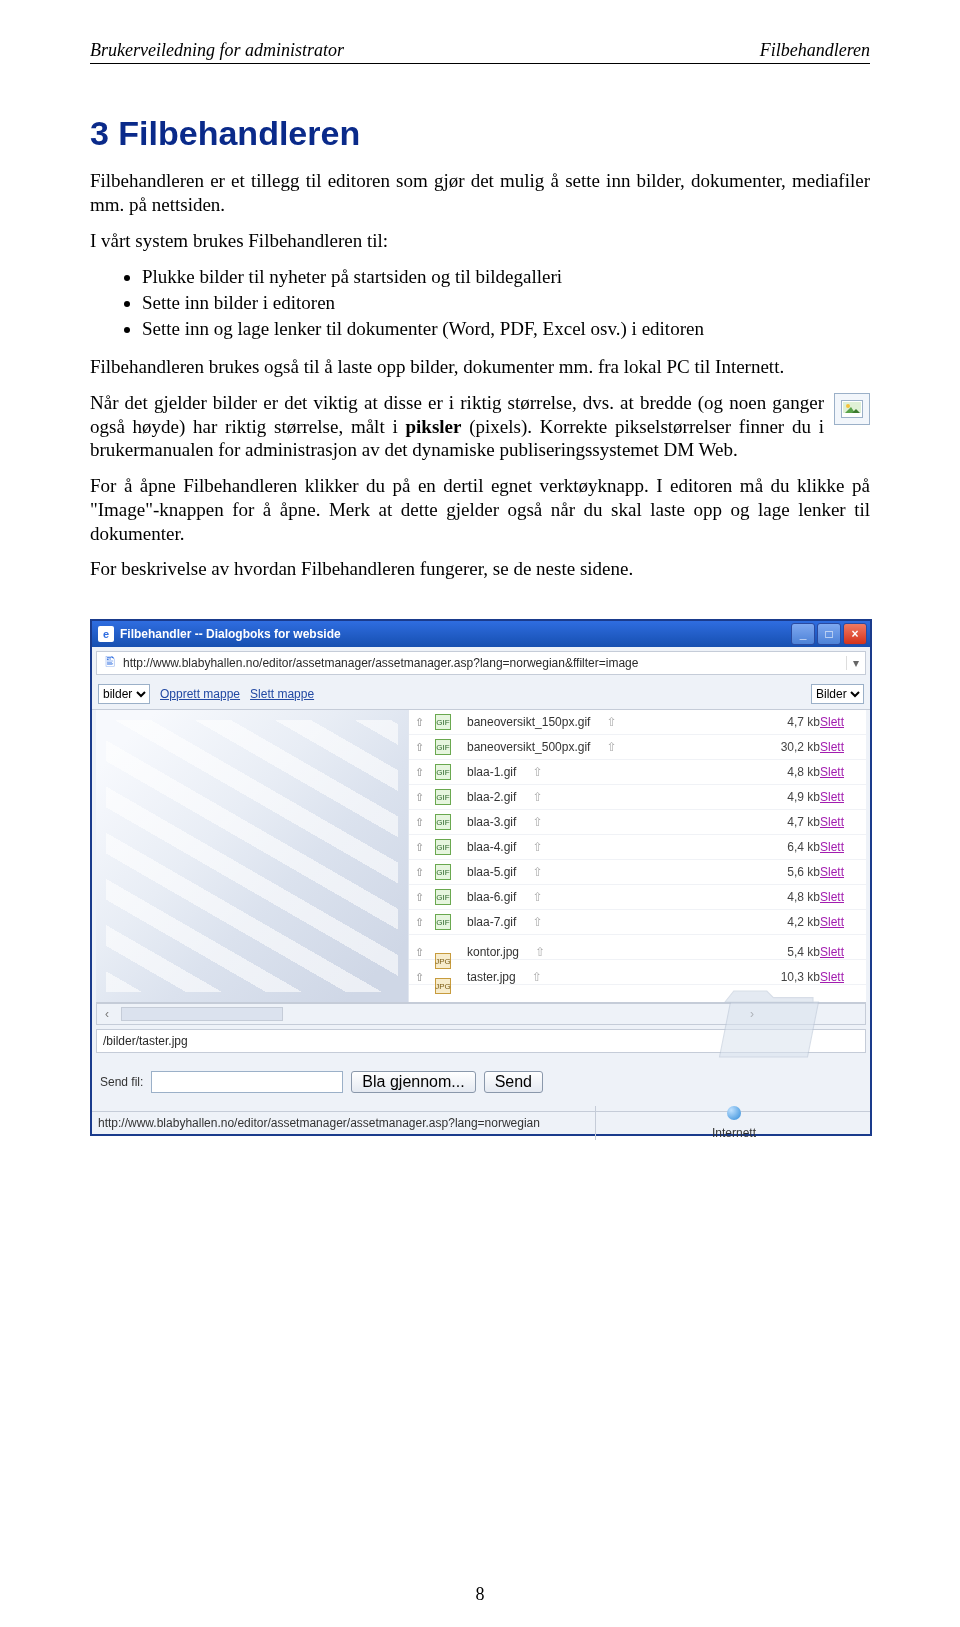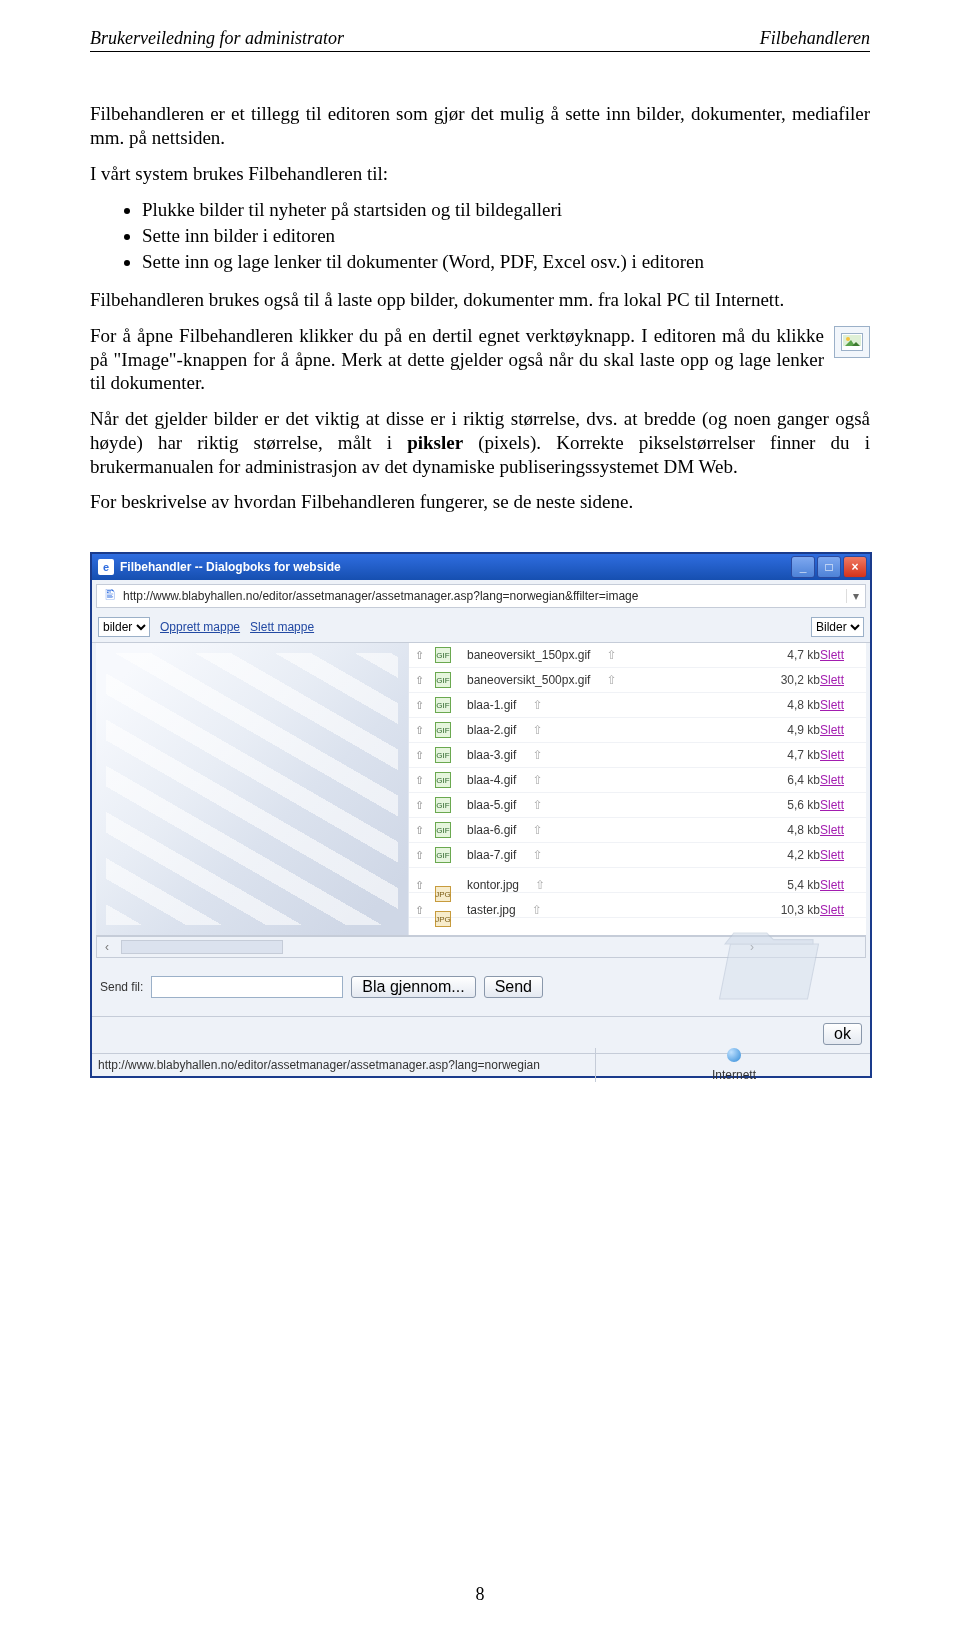--- a/index.html
+++ b/index.html
@@ -4,21 +4,21 @@
 <style>
   body {
     margin: 0;
     font-family: "Times New Roman", Times, serif;
     background: #fff;
     color: #000;
   }
   .page {
     width: 960px;
     min-height: 1627px;
-    padding: 28px 90px 40px 90px;
+    padding: 40px 90px 40px 90px;
     box-sizing: border-box;
     position: relative;
     border-radius: 26px;
   }
   .header-line {
     display: flex;
     justify-content: space-between;
     font-style: italic;
     font-size: 18px;
     border-bottom: 1px solid #000;
@@ -145,45 +145,46 @@
 </style>
 </head>
 <body>
 
 <div class="page">
   <div class="header-line">
     <span>Brukerveiledning for administrator</span>
     <span>Filbehandleren</span>
   </div>
 
+  <h1>3 Filbehandleren</h1>
 
   <div class="body-text clearfix">
     <p>Filbehandleren er et tillegg til editoren som gjør det mulig å sette inn bilder, dokumenter, mediafiler mm. på nettsiden.</p>
     <p>I vårt system brukes Filbehandleren til:</p>
     <ul class="bullets">
       <li>Plukke bilder til nyheter på startsiden og til bildegalleri</li>
       <li>Sette inn bilder i editoren</li>
       <li>Sette inn og lage lenker til dokumenter (Word, PDF, Excel osv.) i editoren</li>
     </ul>
     <p>Filbehandleren brukes også til å laste opp bilder, dokumenter mm. fra lokal PC til Internett.</p>
 
     <div class="image-btn-wrap">
       <svg width="22" height="18" viewBox="0 0 22 18">
         <rect x="0.5" y="0.5" width="21" height="17" fill="#fff" stroke="#9bb0c8"></rect>
         <rect x="2" y="2" width="18" height="11" fill="#dff0d6"></rect>
         <circle cx="7" cy="6" r="2" fill="#f5c23b"></circle>
         <polygon points="4,13 10,7 14,13" fill="#5aa34a"></polygon>
         <polygon points="11,13 15,9 19,13" fill="#3d7b2f"></polygon>
       </svg>
     </div>
-    <p>For å åpne Filbehandleren klikker du på en dertil egnet verktøyknapp. I editoren må du klikke på "Image"-knappen for å åpne. Merk at dette gjelder også når du skal laste opp og lage lenker til dokumenter.</p>
-
     <p>
       <span>Når det gjelder bilder er det viktig at disse er i riktig størrelse, dvs. at bredde (og noen ganger også høyde) har riktig størrelse, målt i </span><b>piksler</b><span> (pixels). Korrekte pikselstørrelser finner du i brukermanualen for administrasjon av det dynamiske publiseringssystemet DM Web.</span>
     </p>
+
+    <p>For å åpne Filbehandleren klikker du på en dertil egnet verktøyknapp. I editoren må du klikke på "Image"-knappen for å åpne. Merk at dette gjelder også når du skal laste opp og lage lenker til dokumenter.</p>
 
     <p>For beskrivelse av hvordan Filbehandleren fungerer, se de neste sidene.</p>
   </div>
 
   <div class="dlg">
     <div class="titlebar">
       <span class="ie-ico">e</span>
       <span>Filbehandler -- Dialogboks for webside</span>
       <div class="winbtns">
         <div class="winbtn min">_</div>
@@ -272,37 +273,35 @@
             <span class="size">10,3 kb</span>
             <span class="del"><a href="#">Slett</a></span>
           </div>
         </div>
     </div>
     <div class="hbar">
       <div class="harrow">‹</div>
       <div class="htrack"></div>
       <div class="harrow right">›</div>
     </div>
+    <div class="pathbar">/bilder/taster.jpg</div>
 
     <div class="sendrow">
       <span class="lbl">Send fil:</span>
       <div class="txtfield"></div>
       <button class="btn">Bla gjennom...</button>
       <button class="btn">Send</button>
       <div class="folderico">
         <svg viewBox="0 0 100 80">
           <polygon points="5,70 15,20 95,20 85,70" fill="#d9e2ee" stroke="#b7c3d4"></polygon>
           <polygon points="10,20 18,10 48,10 54,16 90,16 90,20" fill="#cfd9e8" stroke="#b7c3d4"></polygon>
         </svg>
       </div>
     </div>
 
-    <div class="okrow">
-      <button class="btn">ok</button>
-    </div>
 
     <div class="statusbar">
       <span>http://www.blabyhallen.no/editor/assetmanager/assetmanager.asp?lang=norwegian</span>
       <div class="zone">
         <span class="globe"></span>
         <span>Internett</span>
       </div>
     </div>
   </div>
 

